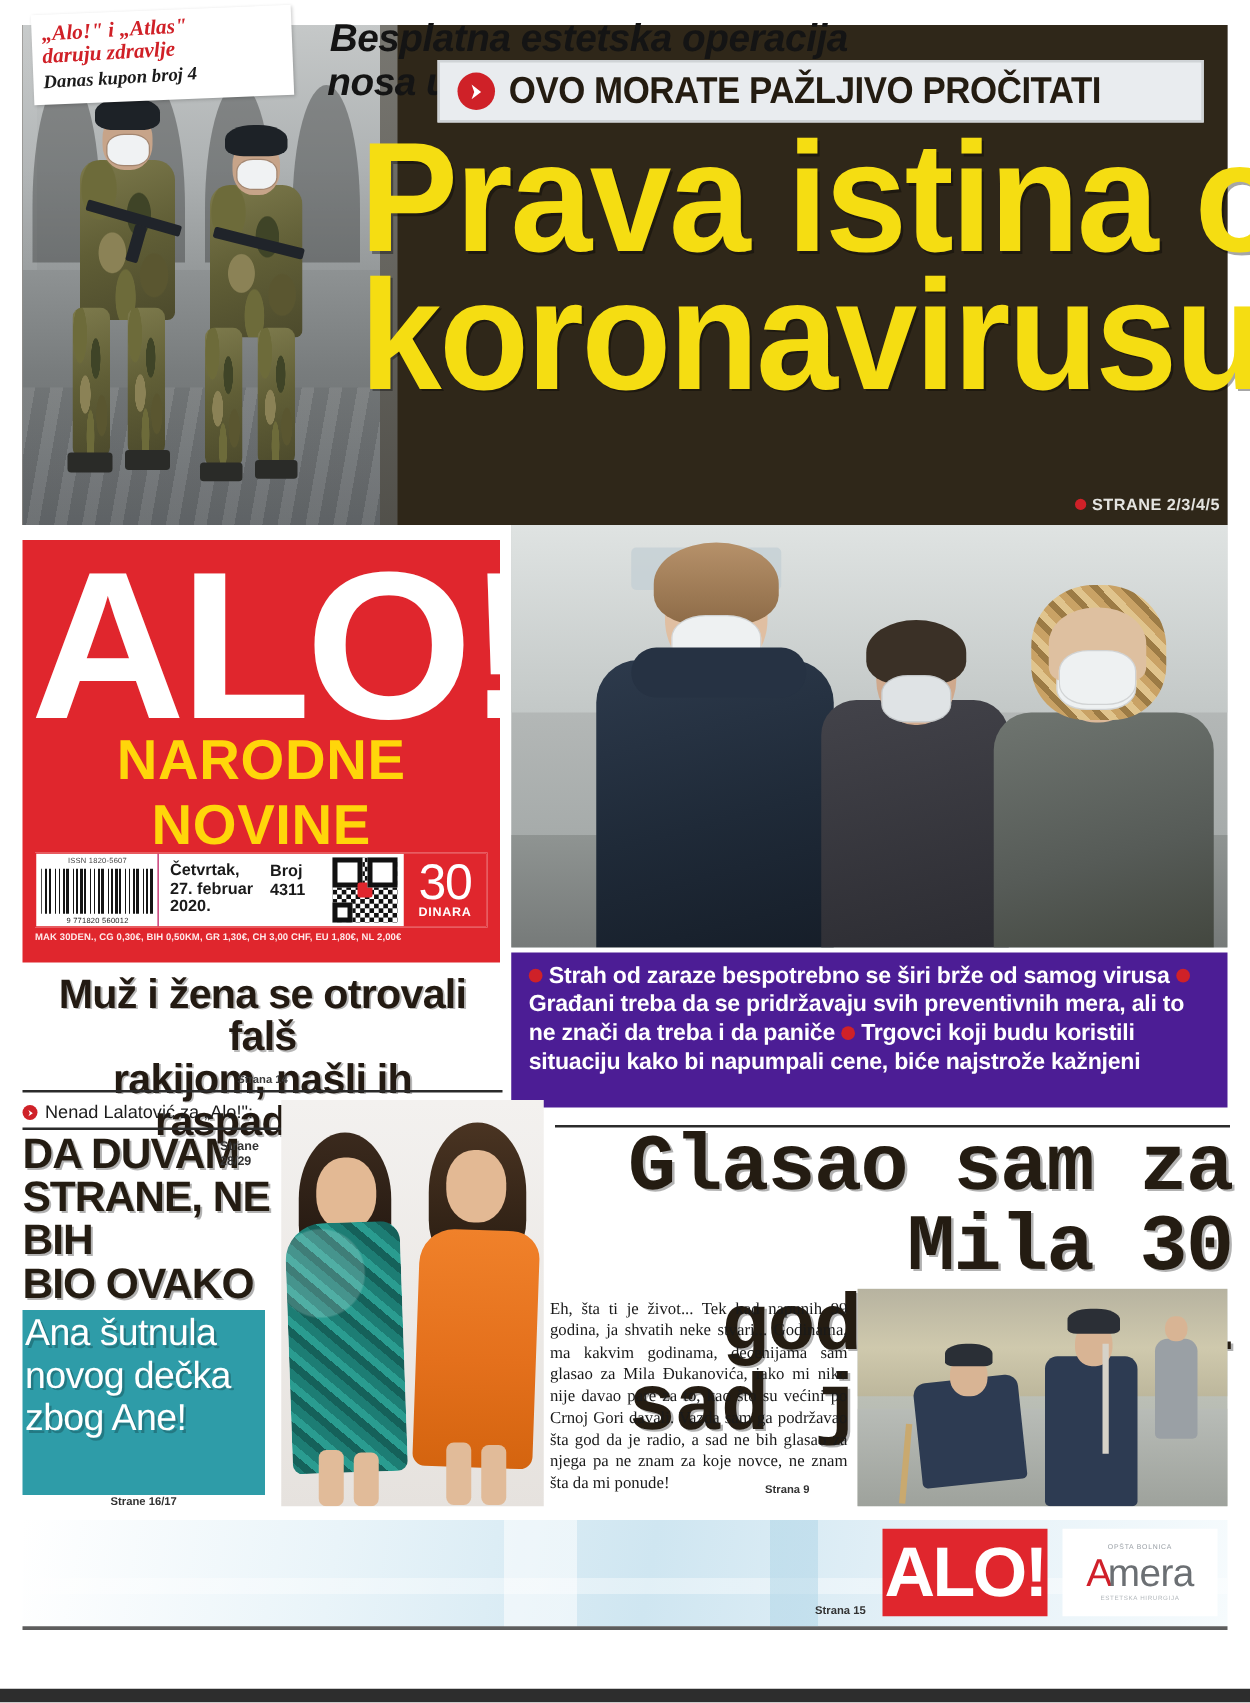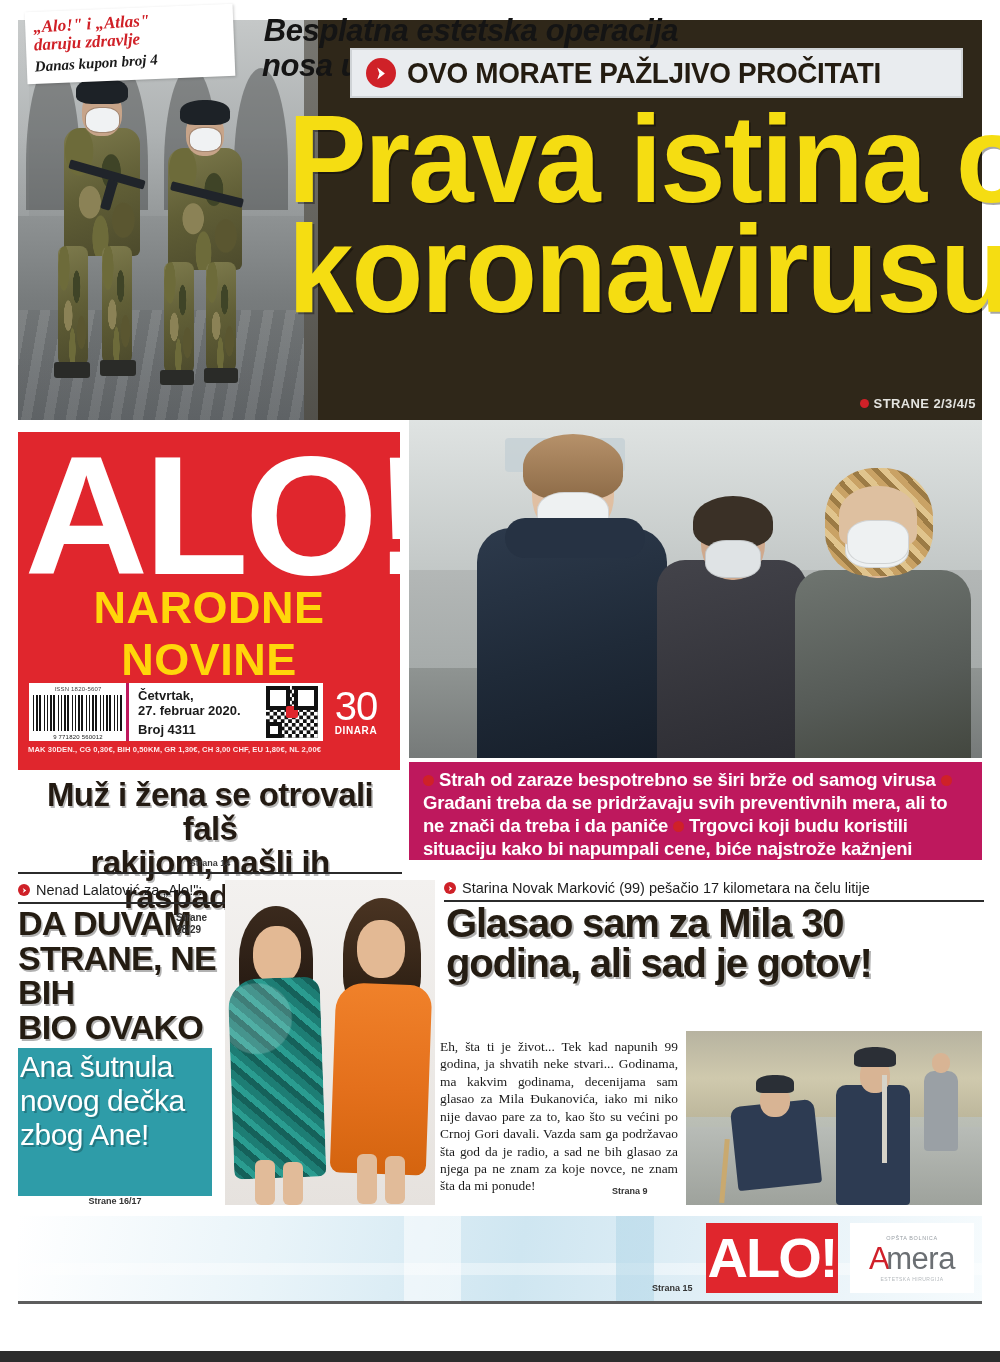--- a/index.html
+++ b/index.html
@@ -171,22 +171,22 @@
   .issn-txt { font-size: 6px; color:#444; letter-spacing:.2px; text-align:center; }
   .barcode {
     height: 36px; width: 100%;
     background: repeating-linear-gradient(90deg,
       #141414 0 1px, #fff 1px 3px, #141414 3px 5px, #fff 5px 6px,
       #141414 6px 8px, #fff 8px 11px, #141414 11px 12px, #fff 12px 14px);
   }
   .barnum { font-size: 6px; color:#222; letter-spacing:.2px; text-align:center; }
   .date-cell {
     flex: 1; padding: 6px 0 4px 9px;
-    border-left: 3px solid #be185d;
-    display:flex; flex-direction: column; justify-content: space-between;
+    border-left: 1px solid #be185d;
+    display:flex; flex-direction: row; justify-content: space-between;
   }
   .date-line {
     font-family:"Liberation Sans Narrow","Liberation Sans",sans-serif;
     font-weight:700; font-size: 13px; color:#1a1a1a; line-height:1.12;
   }
   .broj-line {
     font-family:"Liberation Sans Narrow","Liberation Sans",sans-serif;
     font-weight:700; font-size: 13px; color:#1a1a1a;
   }
   .qr-cell { width: 62px; display:flex; align-items:center; justify-content:center; }
@@ -257,22 +257,22 @@
     background: linear-gradient(180deg,#8f9492,#767a79);
   }
   .person { position:absolute; }
   .coat { position:absolute; border-radius: 18px 18px 6px 6px; }
   .head { position:absolute; border-radius: 48%; }
   .hair { position:absolute; border-radius: 50% 50% 36% 36%; }
   .scarf{ position:absolute; border-radius: 46% 46% 40% 40%; }
   .fmask{ position:absolute; background:#eef1f2; border-radius:38%; box-shadow:0 0 0 1px rgba(0,0,0,.12) inset; }
 
   .bullets {
-    position:absolute; left:409px; top:762px; width:573px; height:98px;
-    background:#be185d;
+    position:absolute; left:409px; top:762px; width:573px; height:124px;
+    background:#4c1d95;
     color:#ffffff;
     padding: 7px 12px 16px 14px;
     font-family:"Liberation Sans Narrow","Liberation Sans",sans-serif;
     font-weight:700; font-size: 18.5px; line-height:1.24;
     letter-spacing:-0.2px;
   }
   .bullets .bdot {
     display:inline-block; width:11px; height:11px; border-radius:50%;
     background:#cf2128; margin-right:5px; position:relative; top:0px;
   }
@@ -342,23 +342,23 @@
   
   .glas-kicker {
     position:absolute; left:444px; top:880px; width:540px;
     display:flex; align-items:center; gap:6px;
     font-family:"Liberation Sans","Liberation Sans",sans-serif;
     font-size:14.5px; color:#1c1c1c;
   }
   .rule-right { position:absolute; left:444px; top:900px; width:540px; height:2px; background:#2b2b2b; }
   .glas-head {
     position:absolute; left:446px; top:903px; width:540px;
-    text-align:left;
-    font-family:Liberation Sans, sans-serif;
-    font-weight:700; font-size: 40px; line-height:1.0;
+    text-align:right;
+    font-family:Liberation Mono, monospace;
+    font-weight:700; font-size: 64px; line-height:1.0;
     color:#241c12; letter-spacing:-1.2px;
     text-shadow: 2px 2px 0 rgba(0,0,0,.3);
   }
   .glas-body {
     position:absolute; left:440px; top:1038px; width:238px;
     font-family:"Liberation Serif", serif;
     font-size:13.4px; line-height:1.30; color:#1a1a1a;
     text-align: justify;
   }
   .strana9 {
@@ -628,28 +628,20 @@
 28/29</div>
 
   <div class="ana-box"></div>
   <div class="ana-txt">
     <div>Ana šutnula</div>
     <div>novog dečka</div>
     <div>zbog Ane!</div>
   </div>
   <div class="ana-pages">Strane 16/17</div>
 
-  <div class="glas-kicker">
-    <span class="kdot">
-      <svg viewBox="0 0 10 10">
-          <path d="M2.5 1.5 L7.5 5 L2.5 8.5 L4 5 Z" fill="#fff"></path>
-        </svg>
-    </span>
-    <span>Starina Novak Marković (99) pešačio 17 kilometara na čelu litije</span>
-  </div>
   <div class="rule-right"></div>
 
   <div class="glas-head">
     <div>Glasao sam za Mila 30</div>
     <div>godina, ali sad je gotov!</div>
   </div>
 
   <div class="glas-body">Eh, šta ti je život... Tek kad napunih 99 godina, ja shvatih neke stvari... Godinama, ma kakvim godinama, decenijama sam glasao za Mila Đukanovića, iako mi niko nije davao pare za to, kao što su većini po Crnoj Gori davali. Vazda sam ga podržavao šta god da je radio, a sad ne bih glasao za njega pa ne znam za koje novce, ne znam šta da mi ponude!</div>
   <div class="strana9">Strana 9</div>
 

